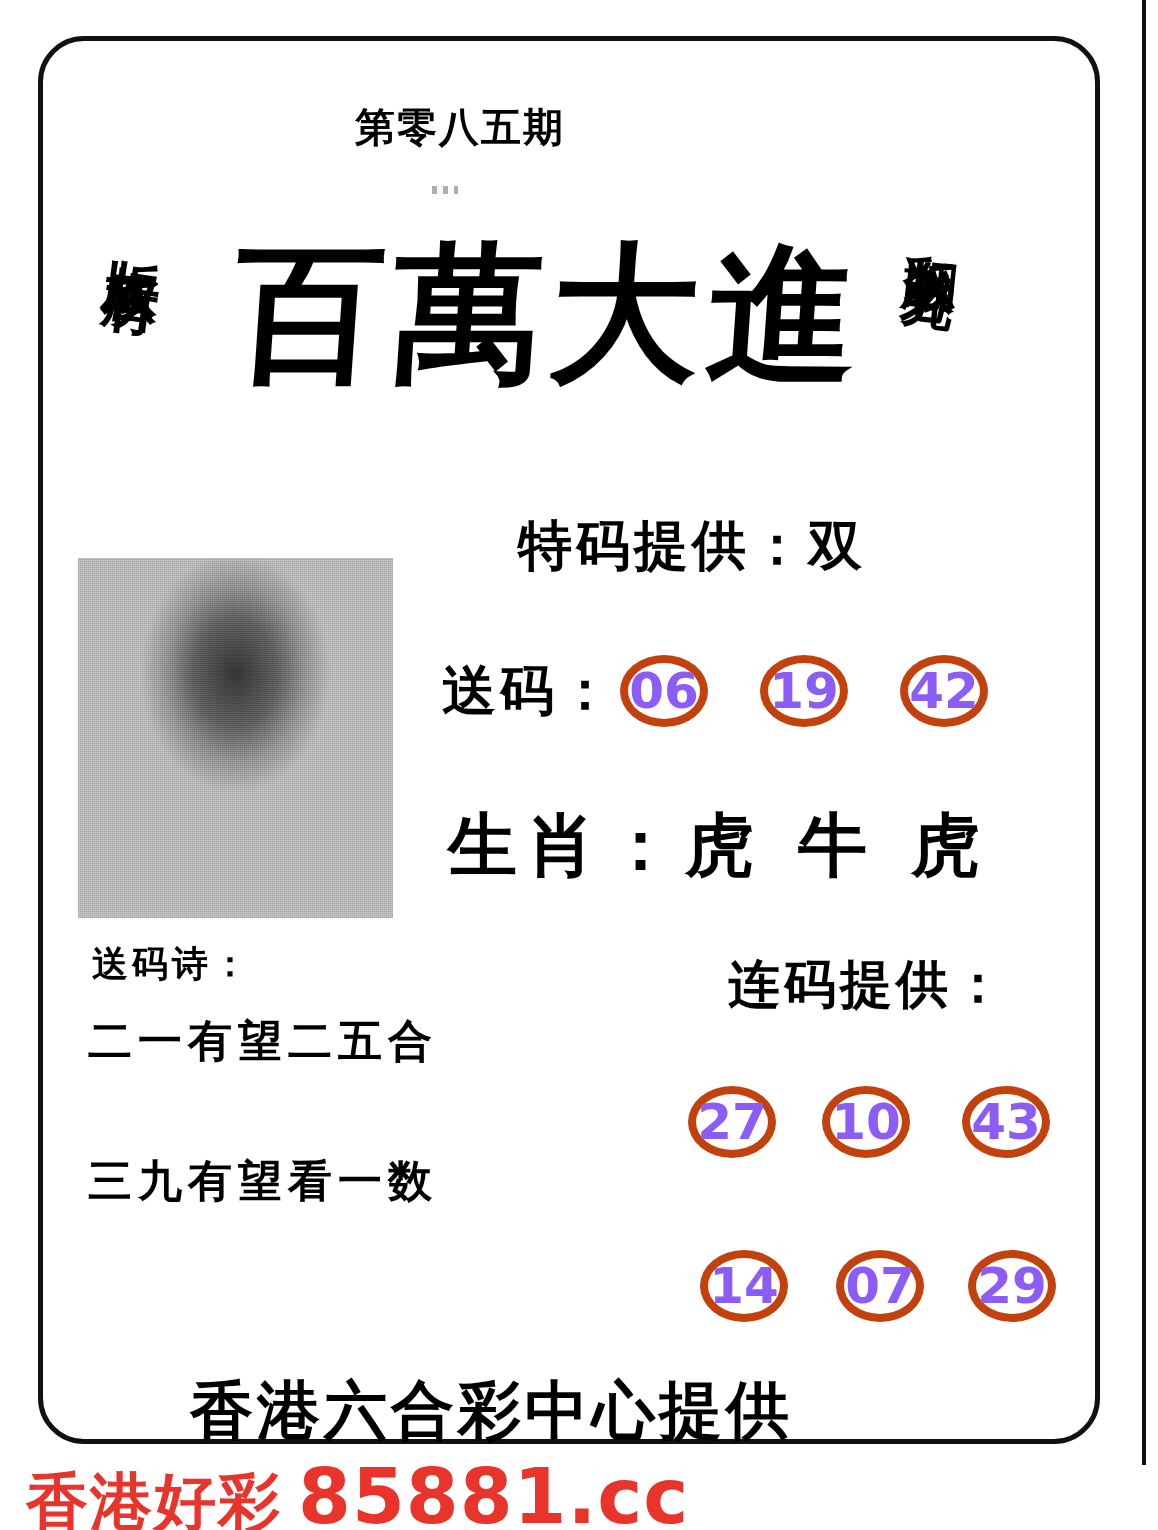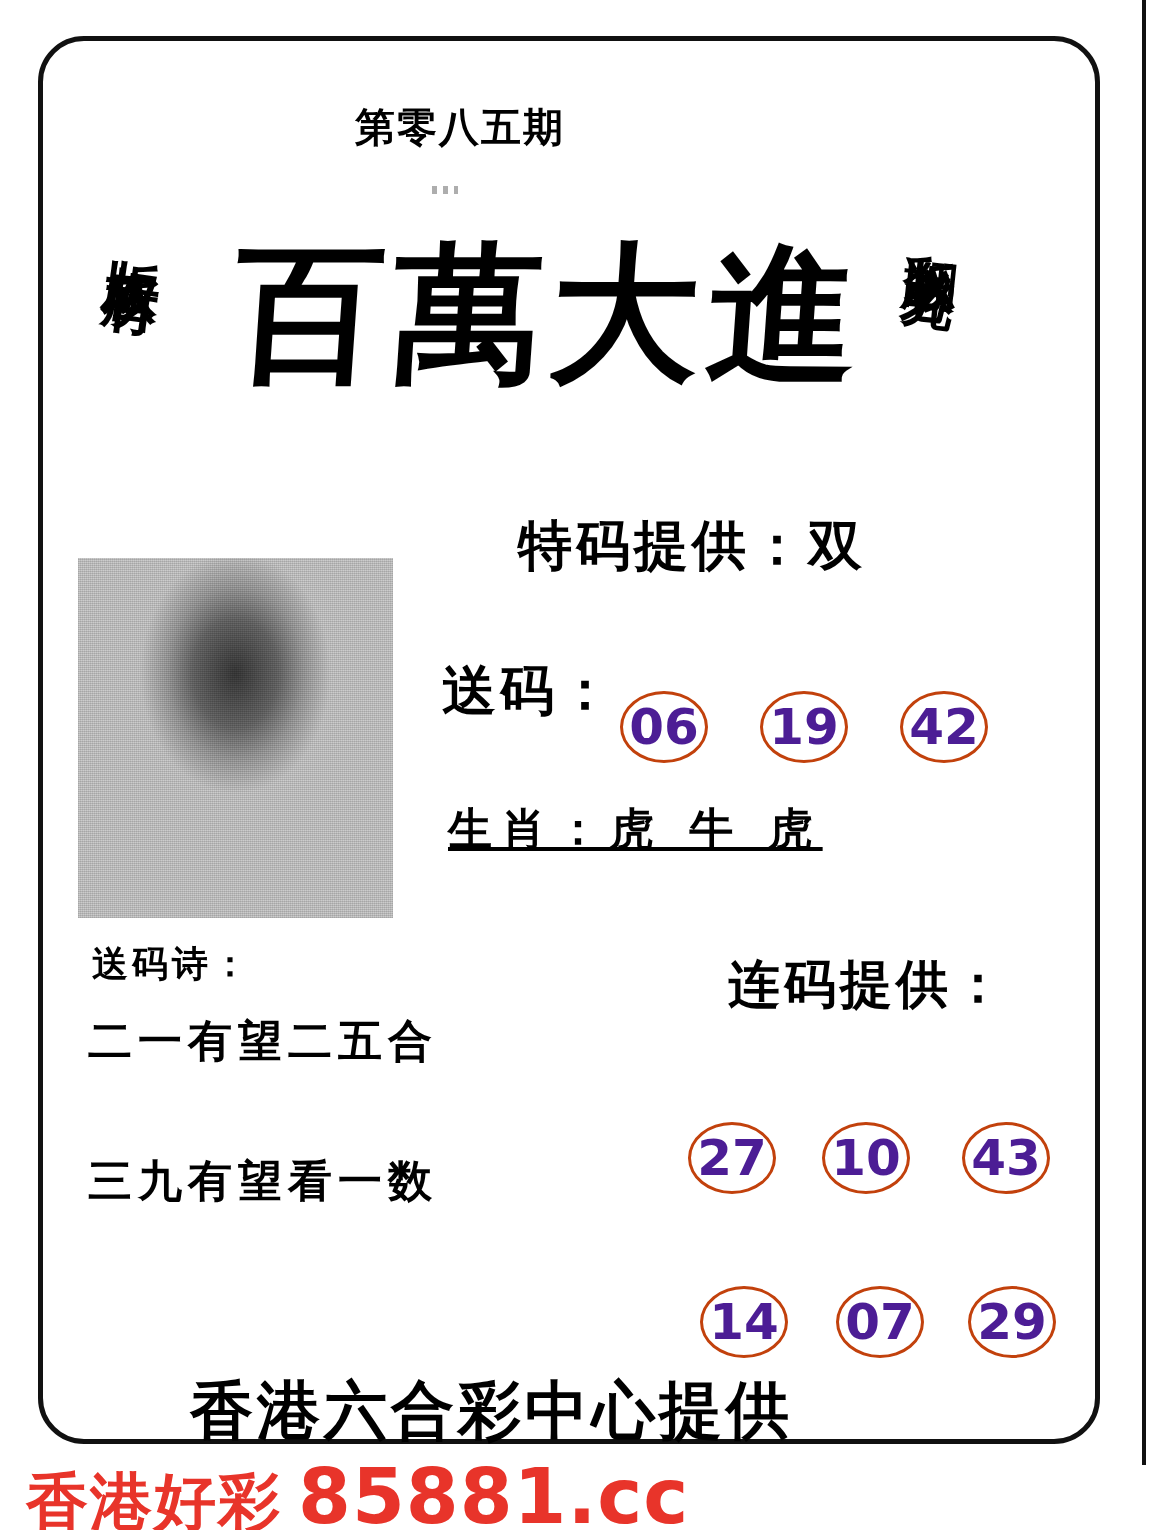--- a/index.html
+++ b/index.html
@@ -139,42 +139,40 @@
   }
   #song-label {
     left: 442px;
     top: 655px;
     font-size: 54px;
     letter-spacing: 4px;
   }
   #zodiac-line {
     left: 448px;
     top: 800px;
-    font-size: 44px;
+    font-size: 69px;
     letter-spacing: 10px;
-    text-decoration: underline;
   }
 
   
   .ball {
     position: absolute;
     width: 88px;
     height: 72px;
-    border: 3px solid #c2410c;
+    border: 8px solid #c2410c;
     border-radius: 50%;
     display: flex;
     align-items: center;
     justify-content: center;
     font-family: "DejaVu Sans", "Liberation Sans", sans-serif;
     font-weight: 700;
     font-size: 50px;
-    color: #4c1d95;
+    color: #8b5cf6;
     background: #fff;
     box-sizing: border-box;
-    margin-top: 36px;
   }
   #ball-send-0 { left: 620px; top: 655px; }
   #ball-send-1 { left: 760px; top: 655px; }
   #ball-send-2 { left: 900px; top: 655px; }
 
   
   #poem-title {
     position: absolute;
     left: 92px;
     top: 940px;

